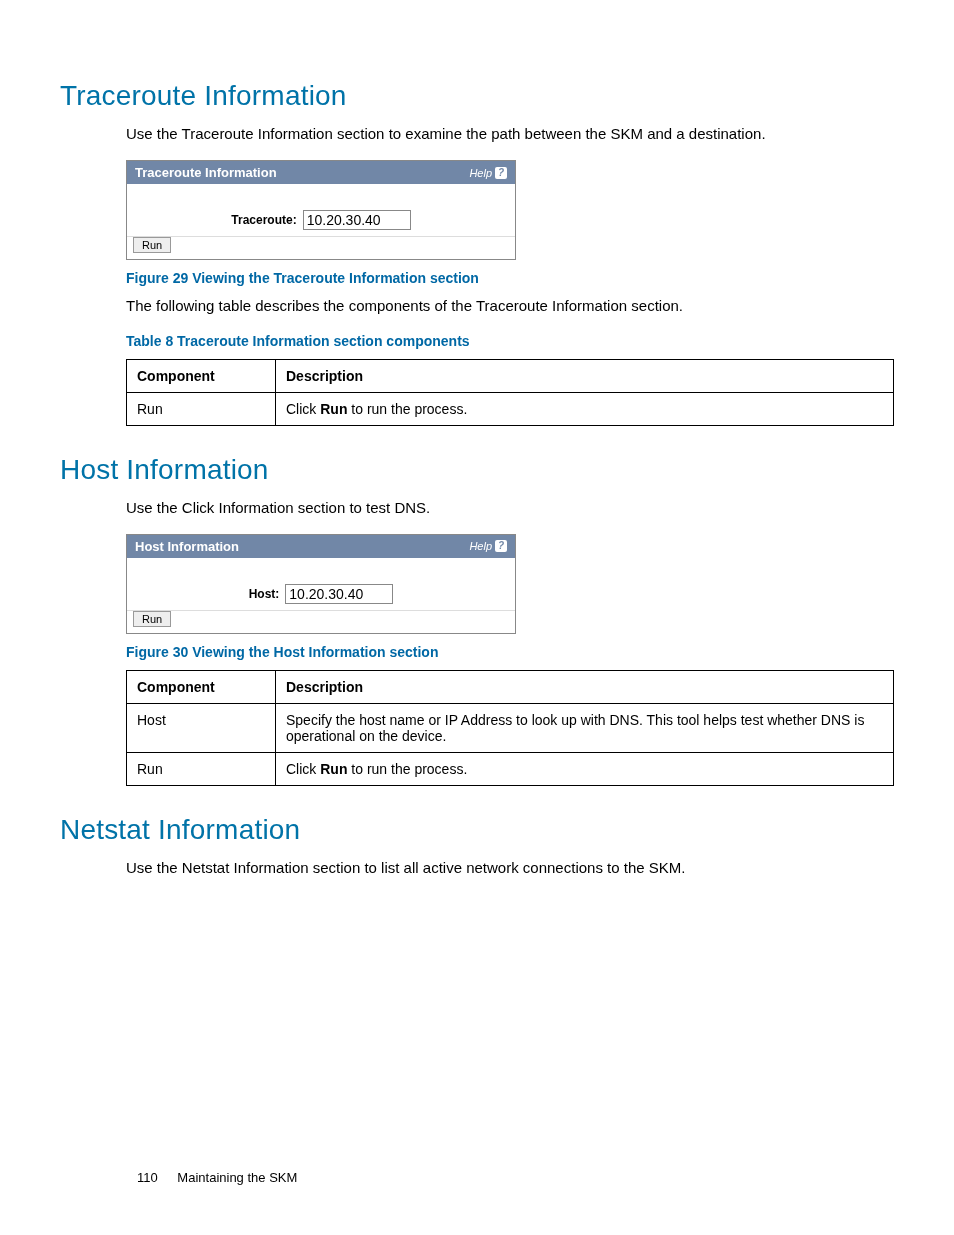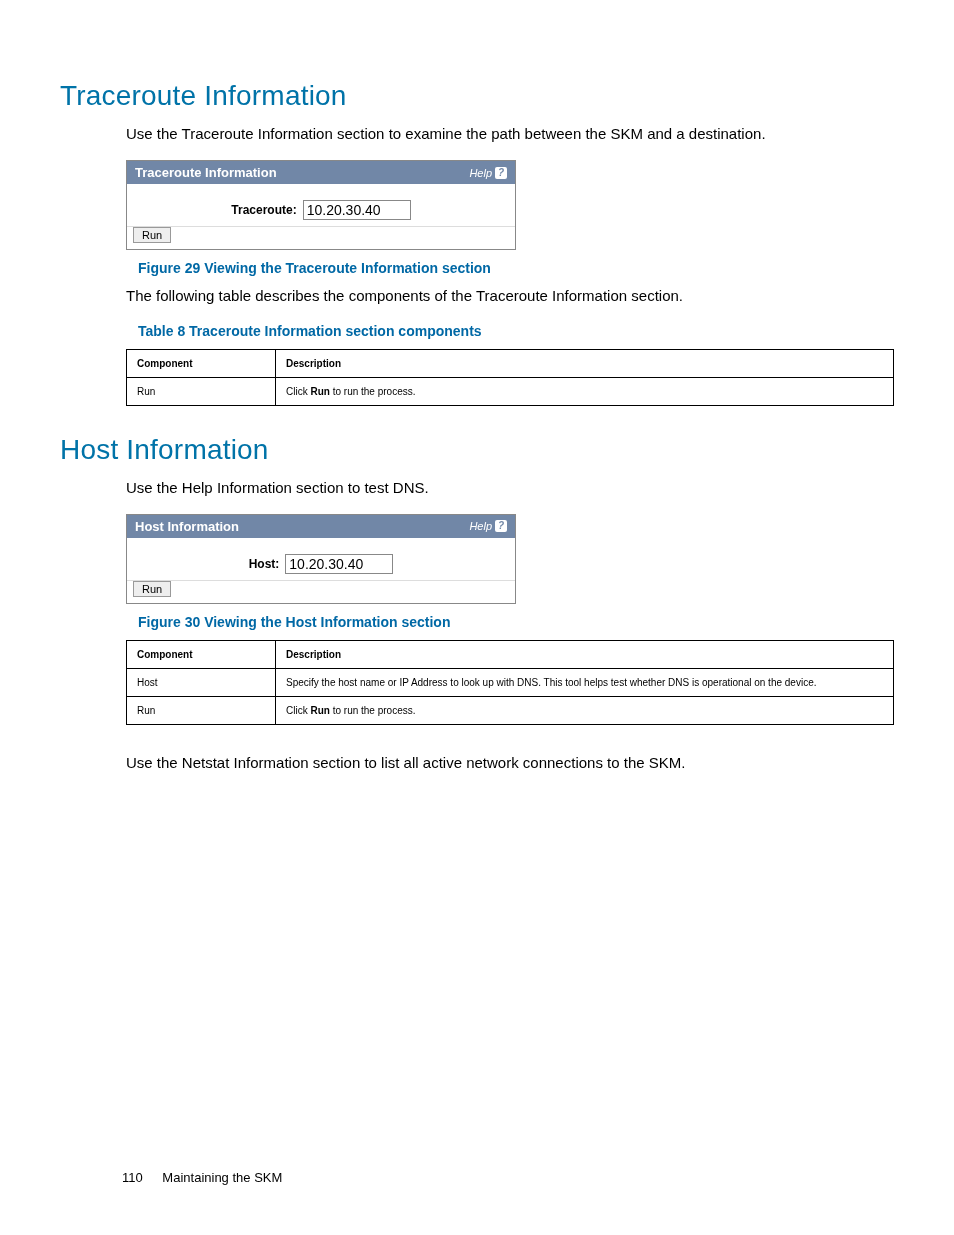--- a/index.html
+++ b/index.html
@@ -30,21 +30,21 @@
   }
   p.body {
     font-size: 15px;
     margin: 0 0 16px 0;
     line-height: 1.35;
   }
   .caption {
     font-size: 14px;
     font-weight: bold;
     color: #0068a5;
-    margin: 10px 0 10px 12px;
+    margin: 10px 0 10px 0;
   }
   
   .ui-panel {
     width: 388px;
     border: 1px solid #888;
     background: #fff;
     font-size: 12px;
     margin: 4px 0 10px 0;
   }
   .ui-panel-header {
@@ -71,21 +71,21 @@
     height: 12px;
     background: #fff;
     color: #7187a7;
     font-size: 10px;
     line-height: 12px;
     text-align: center;
     font-weight: bold;
     border-radius: 2px;
   }
   .ui-panel-body {
-    padding: 16px 8px 6px 8px;
+    padding: 26px 8px 6px 8px;
     display: flex;
     justify-content: center;
     align-items: center;
     gap: 6px;
   }
   .ui-panel-body label {
     font-weight: bold;
     font-size: 12px;
   }
   .ui-panel-body input[type="text"] {
@@ -102,21 +102,21 @@
     font-size: 11px;
     padding: 1px 8px;
     background: #eee;
     border: 1px solid #999;
     cursor: pointer;
   }
   
   table.comp {
     border-collapse: collapse;
     width: 768px;
-    font-size: 10px;
+    font-size: 14px;
     margin: 4px 0 28px 0;
   }
   table.comp th, table.comp td {
     border: 1px solid #000;
     padding: 8px 10px;
     text-align: left;
     vertical-align: top;
   }
   table.comp th {
     font-weight: bold;
@@ -124,21 +124,21 @@
   }
   table.comp th:first-child, table.comp td:first-child {
     width: 128px;
   }
   .run-bold {
     font-weight: bold;
   }
   .footer {
     position: absolute;
     bottom: 50px;
-    left: 122px;
+    left: 137px;
     font-size: 13px;
   }
   .footer .pagenum {
     margin-right: 16px;
   }
 </style>
 </head>
 <body>
 
 <div class="page">
@@ -181,21 +181,21 @@
           <td>
             <span>Click </span><span class="run-bold">Run</span><span> to run the process.</span>
           </td>
         </tr>
       </tbody>
     </table>
   </div>
 
   <h2 class="section-heading">Host Information</h2>
   <div class="indent">
-    <p class="body">Use the Help Information section to test DNS.</p>
+    <p class="body">Use the Click Information section to test DNS.</p>
 
     <div class="ui-panel">
       <div class="ui-panel-header">
         <span>Host Information</span>
         <span class="help">
           <span>Help</span>
           <span class="help-icon">?</span>
         </span>
       </div>
       <div class="ui-panel-body">
@@ -224,20 +224,21 @@
         <tr>
           <td>Run</td>
           <td>
             <span>Click </span><span class="run-bold">Run</span><span> to run the process.</span>
           </td>
         </tr>
       </tbody>
     </table>
   </div>
 
+  <h2 class="section-heading">Netstat Information</h2>
   <div class="indent">
     <p class="body">Use the Netstat Information section to list all active network connections to the SKM.</p>
   </div>
 
   <div class="footer">
     <span class="pagenum">110</span>
     <span>Maintaining the SKM</span>
   </div>
 
 </div>

